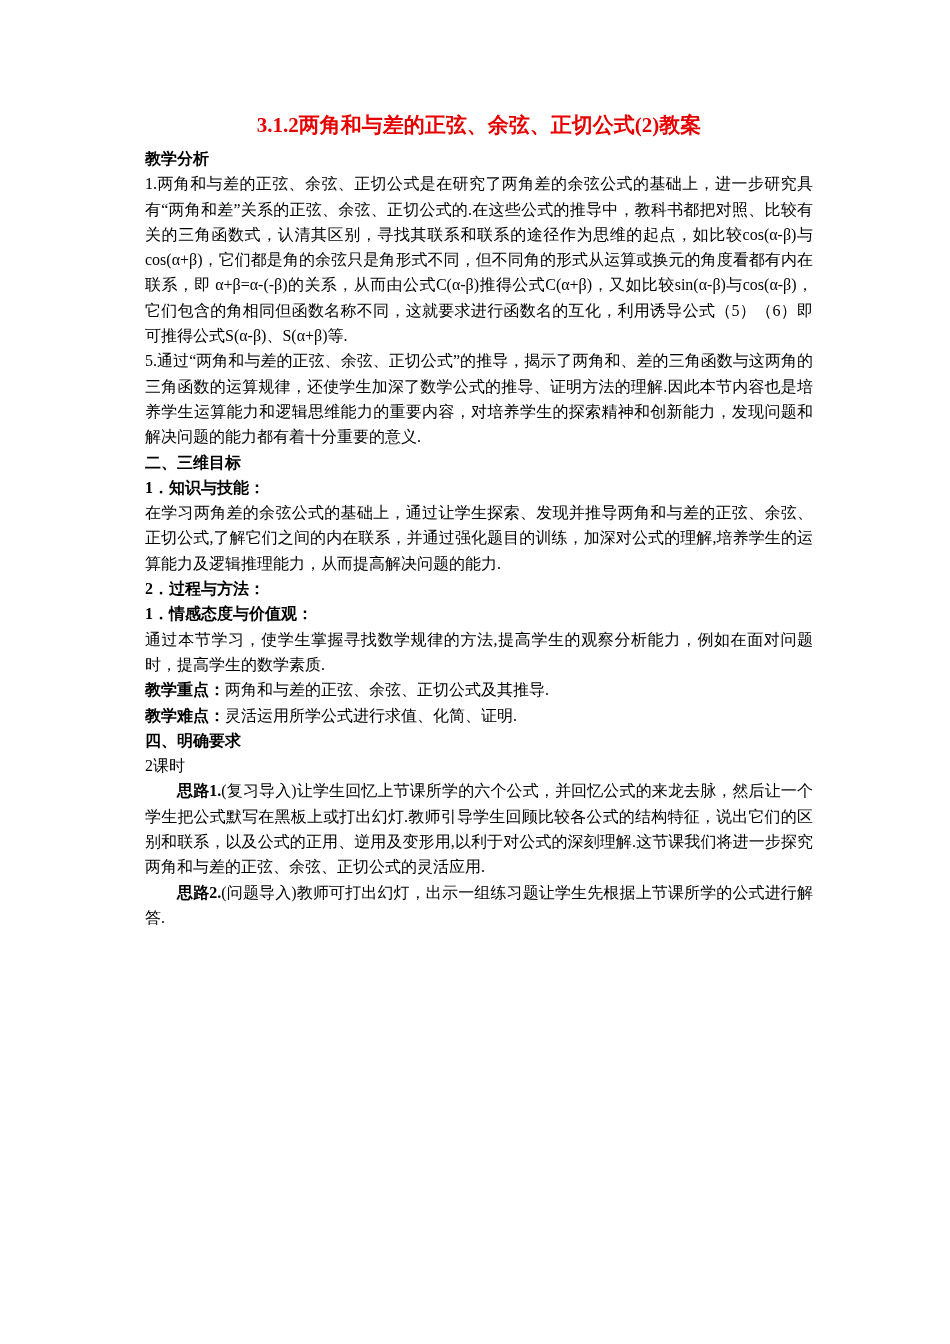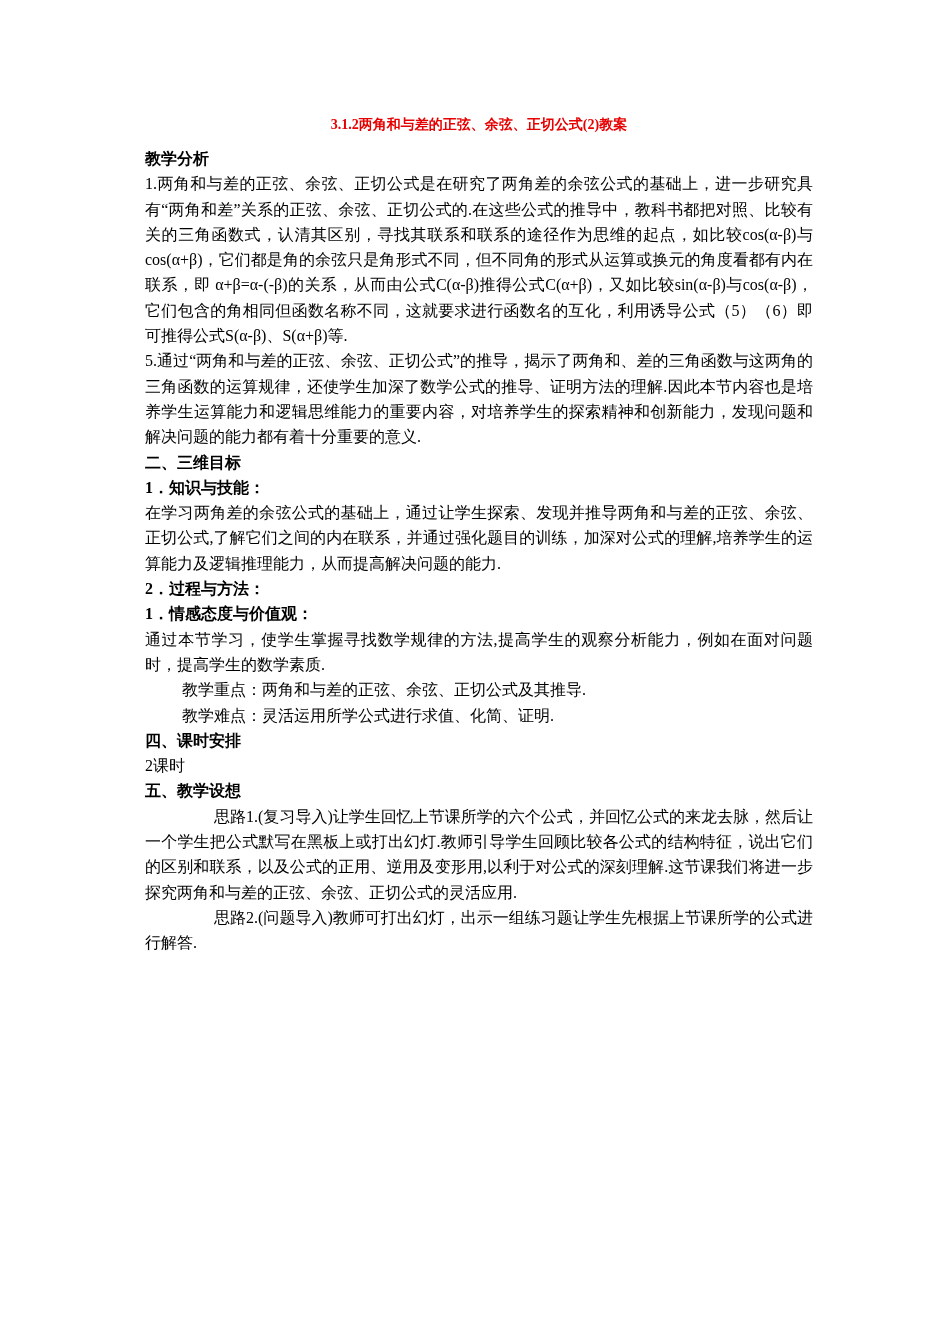--- a/index.html
+++ b/index.html
@@ -11,29 +11,29 @@
     background: #ffffff;
     padding: 110px 137px 80px 145px;
     font-family: "Liberation Serif", "DejaVu Serif", serif;
     font-size: 16px;
     line-height: 25.3px;
     color: #000000;
   }
   .doc-title {
     text-align: center;
     font-weight: bold;
-    font-size: 14px;
+    font-size: 21px;
     line-height: 30px;
     color: #e60000;
     margin-bottom: 6px;
     font-family: "Liberation Serif", "DejaVu Serif", serif;
   }
   .para { text-align: justify; }
   .h { font-weight: bold; text-align: justify; }
-  .b { font-weight: normal; margin-left: 37px; }
+  .b { font-weight: bold; }
   .indent { text-indent: 2em; }
 </style>
 </head>
 <body>
 
 <div class="page">
 
   <div class="doc-title" style="color: rgb(230, 0, 0);">3.1.2两角和与差的正弦、余弦、正切公式(2)教案</div>
 
   <div class="h">教学分析</div>
@@ -48,22 +48,21 @@
   <div class="h">2．过程与方法：</div>
 
   <div class="h">1．情感态度与价值观：</div>
   <p class="para">通过本节学习，使学生掌握寻找数学规律的方法,提高学生的观察分析能力，例如在面对问题时，提高学生的数学素质.</p>
 
 
   <p class="para"><span class="b">教学重点：</span><span>两角和与差的正弦、余弦、正切公式及其推导.</span></p>
 
   <p class="para"><span class="b">教学难点：</span><span>灵活运用所学公式进行求值、化简、证明.</span></p>
 
-  <div class="h">四、课时安排</div>
+  <div class="h">四、明确要求</div>
   <p class="para">2课时</p>
 
-  <div class="h">五、教学设想</div>
 
   <p class="para indent"><span class="b">思路1.</span><span>(复习导入)让学生回忆上节课所学的六个公式，并回忆公式的来龙去脉，然后让一个学生把公式默写在黑板上或打出幻灯.教师引导学生回顾比较各公式的结构特征，说出它们的区别和联系，以及公式的正用、逆用及变形用,以利于对公式的深刻理解.这节课我们将进一步探究两角和与差的正弦、余弦、正切公式的灵活应用.</span></p>
 
   <p class="para indent"><span class="b">思路2.</span><span>(问题导入)教师可打出幻灯，出示一组练习题让学生先根据上节课所学的公式进行解答.</span></p>
 
 </div>
 
 </body></html>

